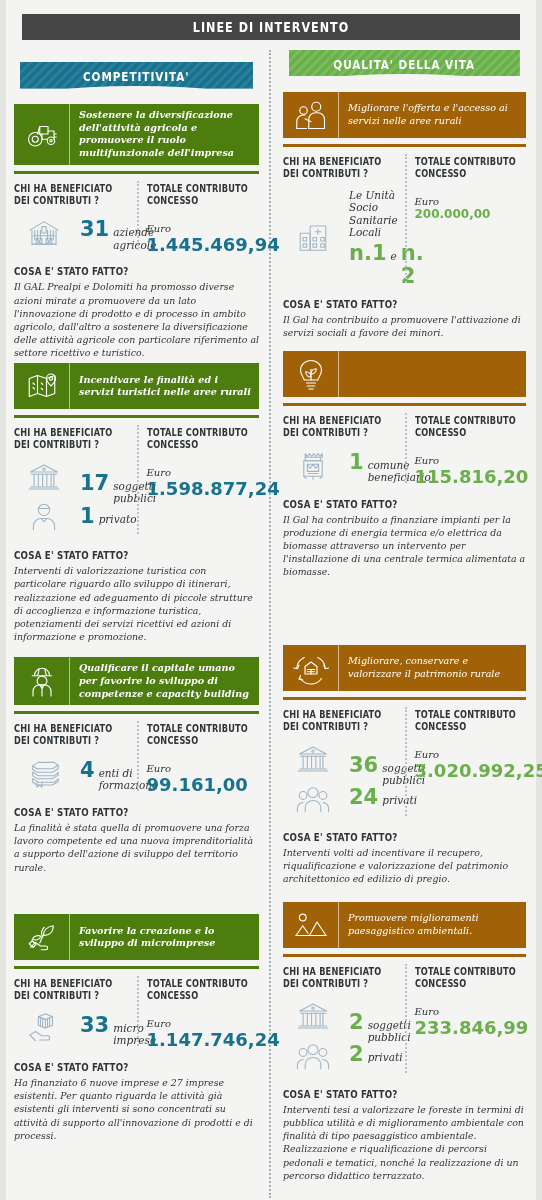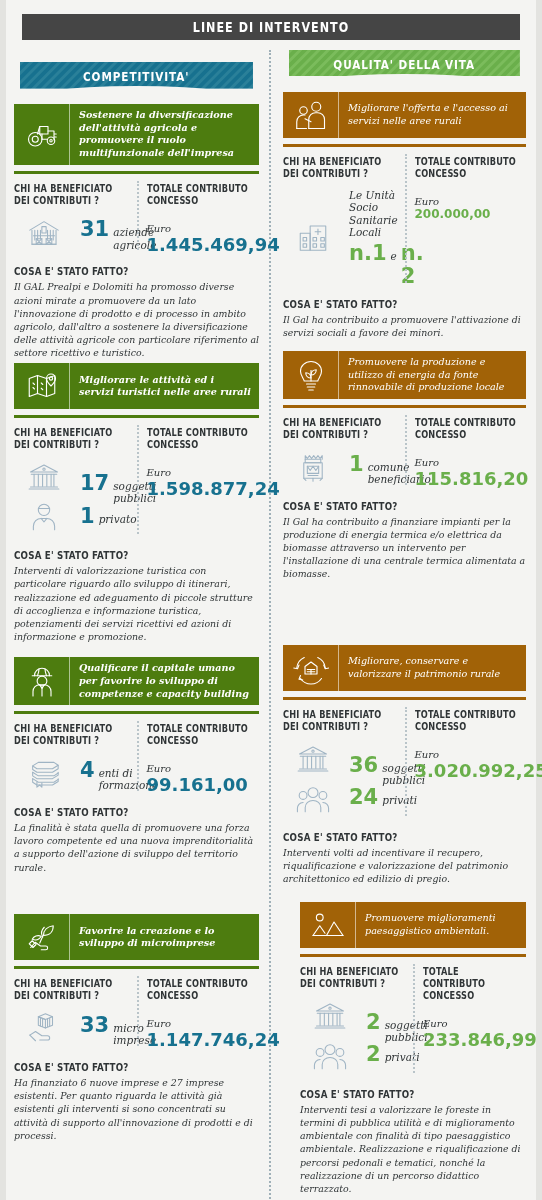--- a/index.html
+++ b/index.html
@@ -222,21 +222,21 @@
           <div class="head-row bg-teal">
             <div class="head-icon">
               <svg width="36" height="36" viewBox="0 0 48 48" fill="none" stroke="#ffffff" stroke-width="1.5" stroke-linecap="round" stroke-linejoin="round">
                 <path d="M7 14l11-4 12 4 11-4v24l-11 4-12-4-11 4z"></path>
                 <path d="M18 10v24M30 14v24"></path>
                 <path d="M36 8a6 6 0 016 6c0 4-6 10-6 10s-6-6-6-10a6 6 0 016-6z"></path>
                 <circle cx="36" cy="14" r="2.2"></circle>
                 <path d="M12 20l2 2M12 26l2 2M23 20l2 2M23 27l2 2"></path>
               </svg>
             </div>
-            <div class="head-text">Migliorare le attività ed i servizi turistici nelle aree rurali</div>
+            <div class="head-text">Incentivare le finalità ed i servizi turistici nelle aree rurali</div>
           </div>
           <div class="rule bg-teal"></div>
           <div class="stats">
             <div class="stat-left">
               <div class="q-label">CHI HA BENEFICIATO DEI CONTRIBUTI ?</div>
               <div class="bene">
                 <div class="bene-icons">
                   <span><svg width="34" height="34" viewBox="0 0 48 48" fill="none" stroke="#9fb4c4" stroke-width="1.5" stroke-linecap="round" stroke-linejoin="round">
                       <path d="M24 7L5 17h38z"></path>
                       <path d="M6 20h36"></path>
@@ -444,21 +444,20 @@
           <div class="head-row bg-green">
             <div class="head-icon">
               <svg width="36" height="36" viewBox="0 0 48 48" fill="none" stroke="#ffffff" stroke-width="1.5" stroke-linecap="round" stroke-linejoin="round">
                 <path d="M24 6c8 0 14 6 14 13 0 6-4 9-5 13H15c-1-4-5-7-5-13 0-7 6-13 14-13z"></path>
                 <path d="M18 36h12M19 40h10M21 44h6"></path>
                 <path d="M24 32V18"></path>
                 <path d="M24 24c0-4 3-7 7-7 0 4-3 7-7 7z"></path>
                 <path d="M24 28c0-4-3-7-7-7 0 4 3 7 7 7z"></path>
               </svg>
             </div>
-            <div class="head-text">Promuovere la produzione e utilizzo di energia da fonte rinnovabile di produzione locale</div>
           </div>
           <div class="rule bg-green"></div>
           <div class="stats">
             <div class="stat-left">
               <div class="q-label">CHI HA BENEFICIATO DEI CONTRIBUTI ?</div>
               <div class="bene">
                 <div class="bene-icons">
                   <span><svg width="34" height="34" viewBox="0 0 48 48" fill="none" stroke="#9fb4c4" stroke-width="1.5" stroke-linecap="round" stroke-linejoin="round">
                       <path d="M13 13h22v5H13z"></path>
                       <path d="M13 13v-5l3 4 3-4 3 4 3-4 3 4 3-4 3 4 3-4v5"></path>
@@ -542,21 +541,21 @@
               <div class="q-label">TOTALE CONTRIBUTO CONCESSO</div>
               <div class="euro-lbl">Euro</div>
               <div class="amount green">3.020.992,25</div>
             </div>
           </div>
           <div class="done">
             <div class="done-title">COSA E' STATO FATTO?</div>
             <div class="done-body">Interventi volti ad incentivare il recupero, riqualificazione e valorizzazione del patrimonio architettonico ed edilizio di pregio.</div>
           </div>
         </div>
-        <div class="block" style="min-height: 280px; margin-left: 17px;">
+        <div class="block" style="min-height: 280px;">
           <div class="head-row bg-green">
             <div class="head-icon">
               <svg width="36" height="36" viewBox="0 0 48 48" fill="none" stroke="#ffffff" stroke-width="1.5" stroke-linecap="round" stroke-linejoin="round">
                 <path d="M4 38h40"></path>
                 <path d="M22 38l10-18 12 18z"></path>
                 <path d="M4 38l9-13 7 10"></path>
                 <circle cx="13" cy="14" r="4.5"></circle>
               </svg>
             </div>
             <div class="head-text">Promuovere miglioramenti paesaggistico ambientali.</div>

